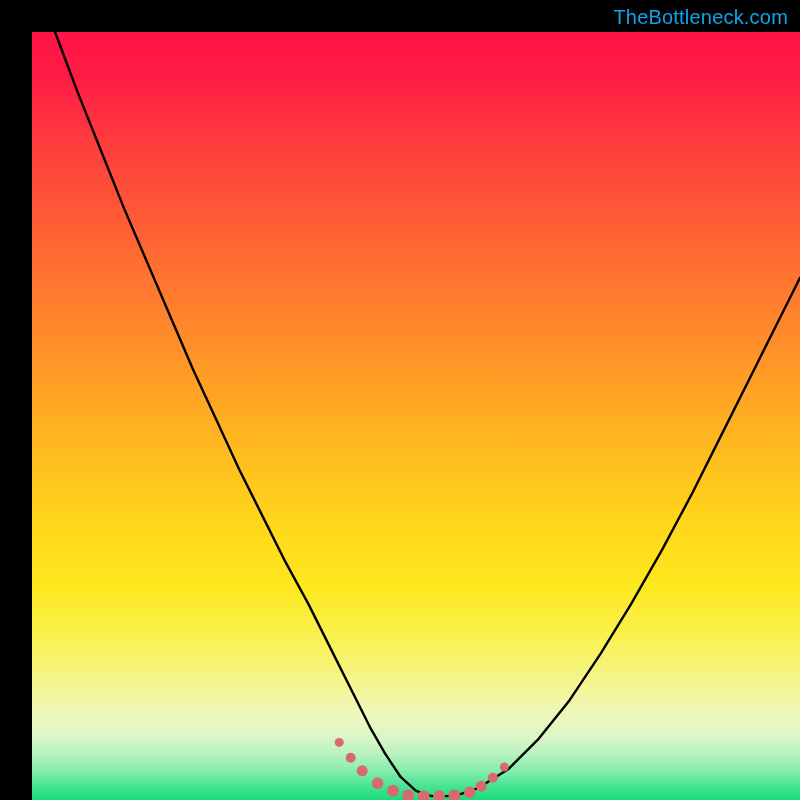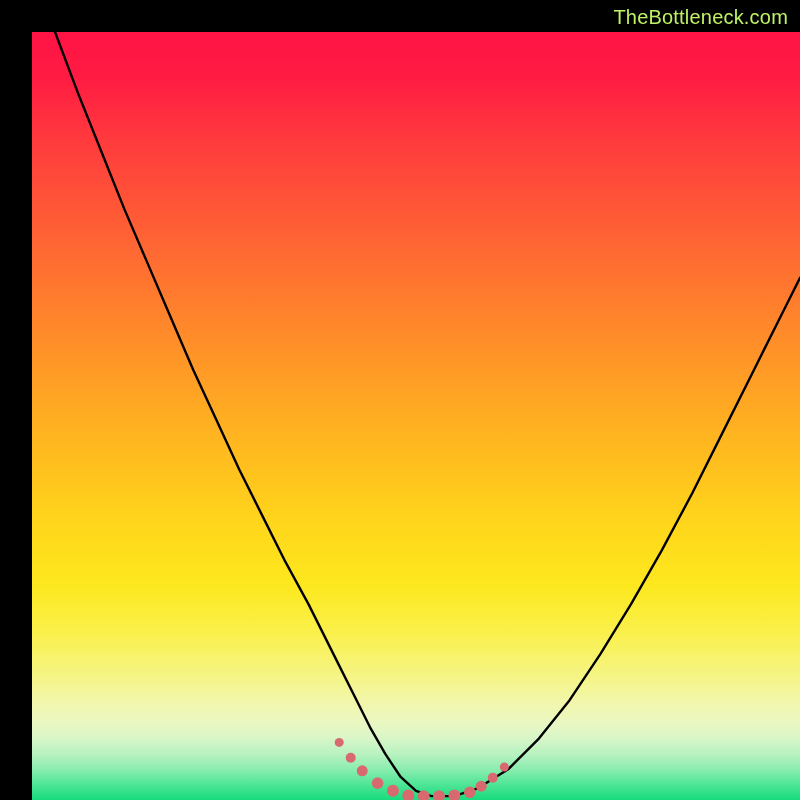--- a/index.html
+++ b/index.html
@@ -14,21 +14,21 @@
   .stage {
     position: relative;
     width: 800px;
     height: 800px;
     background: #000;
   }
   .watermark {
     position: absolute;
     top: 6px;
     right: 12px;
-    color: #bef264;
+    color: #0ea5e9;
     font-size: 20px;
     font-weight: 500;
     letter-spacing: 0.2px;
     z-index: 50;
   }
   .plot {
     position: absolute;
     left: 32px;
     top: 32px;
     width: 768px;

